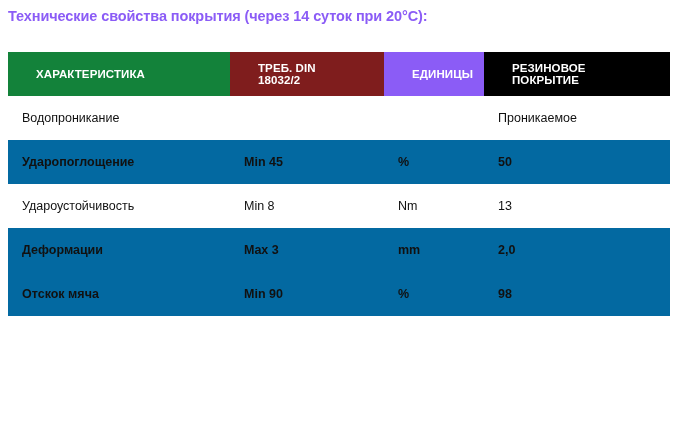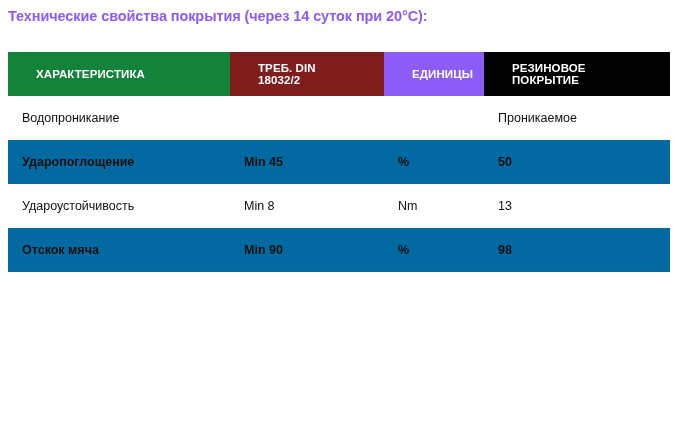--- a/index.html
+++ b/index.html
@@ -122,20 +122,26 @@
           <td>50</td>
         </tr>
 
         <tr class="plain">
           <td class="col-name">Удароустойчивость</td>
           <td>Min 8</td>
           <td>Nm</td>
           <td>13</td>
         </tr>
 
+        <tr class="shaded">
+          <td class="col-name">Деформации</td>
+          <td>Max 3</td>
+          <td>mm</td>
+          <td>2,0</td>
+        </tr>
 
 
         <tr class="shaded">
           <td class="col-name">Отскок мяча</td>
           <td>Min 90</td>
           <td>%</td>
           <td>98</td>
         </tr>
 
 

